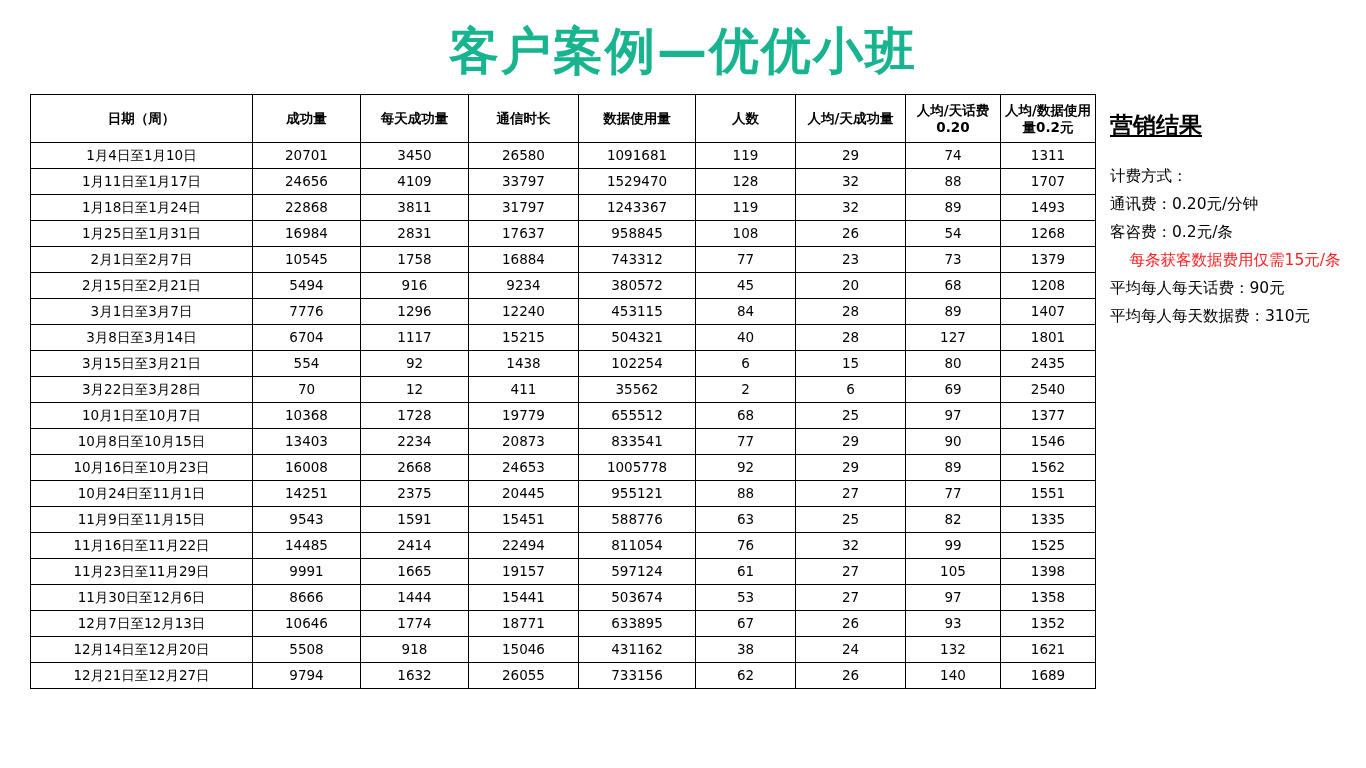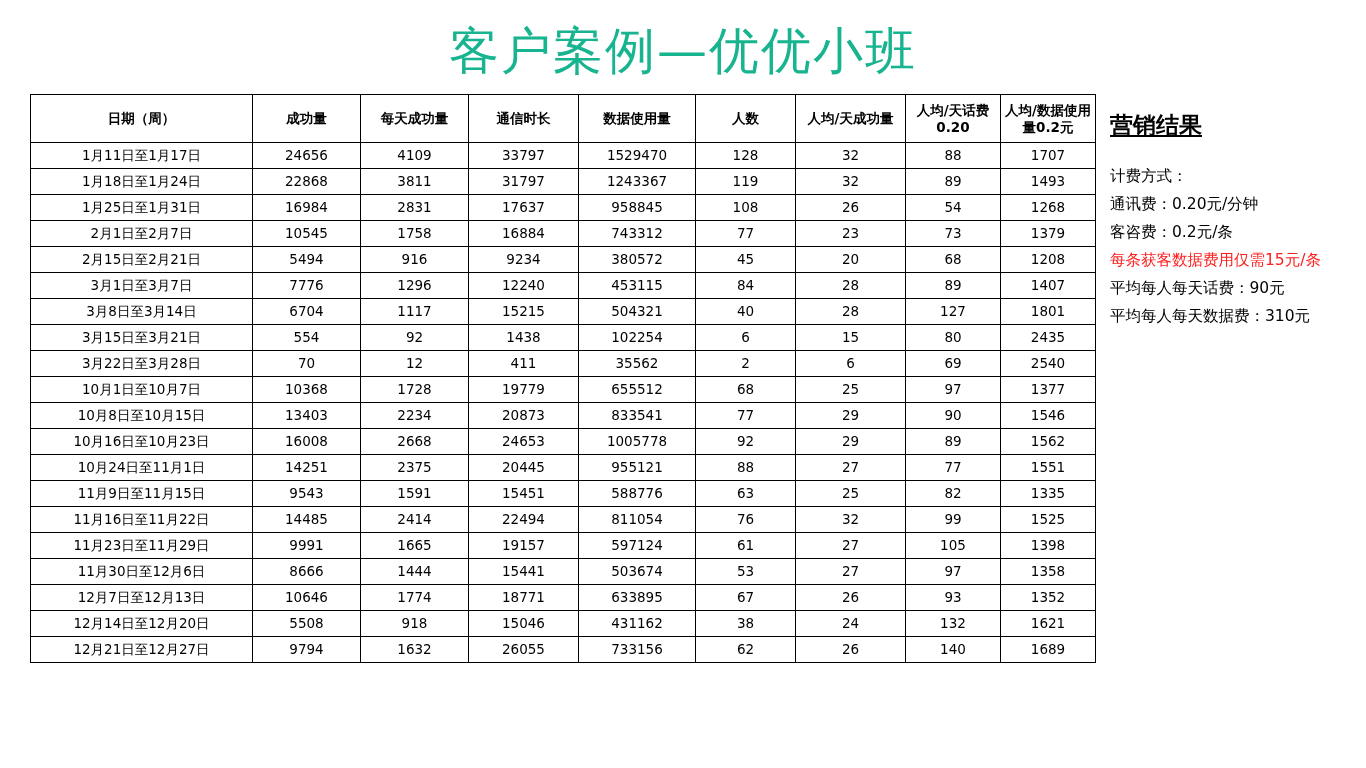--- a/index.html
+++ b/index.html
@@ -17,21 +17,21 @@
     height: 768px;
     overflow: hidden;
   }
   #title {
     position: absolute;
     top: 18px;
     left: 0;
     width: 1366px;
     text-align: center;
     font-size: 50px;
-    font-weight: normal;
+    font-weight: bold;
     color: #18b48f;
     letter-spacing: 2px;
     font-family: "DejaVu Sans", "Liberation Sans", sans-serif;
   }
   #table-wrap {
     position: absolute;
     top: 94px;
     left: 30px;
     width: 1065px;
   }
@@ -86,20 +86,21 @@
   }
   #side p {
     margin: 6px 0 6px 0;
     font-size: 15.5px;
     line-height: 22px;
     color: #000000;
     font-family: "DejaVu Sans", "Liberation Sans", sans-serif;
   }
   #side p.highlight {
     color: #ff2020;
+    text-align: center;
   }
 </style>
 </head>
 <body>
 
 <div id="page">
 
   <div id="title">客户案例—优优小班</div>
 
   <div id="table-wrap">
@@ -123,20 +124,31 @@
             <th>通信时长</th>
             <th>数据使用量</th>
             <th>人数</th>
             <th>人均/天成功量</th>
             <th>人均/天话费0.20</th>
             <th>人均/数据使用量0.2元</th>
           </tr>
       </thead>
       <tbody id="body-rows">
           <tr>
+            <td>1月4日至1月10日</td>
+            <td>20701</td>
+            <td>3450</td>
+            <td>26580</td>
+            <td>1091681</td>
+            <td>119</td>
+            <td>29</td>
+            <td>74</td>
+            <td>1311</td>
+          </tr>
+          <tr>
             <td>1月11日至1月17日</td>
             <td>24656</td>
             <td>4109</td>
             <td>33797</td>
             <td>1529470</td>
             <td>128</td>
             <td>32</td>
             <td>88</td>
             <td>1707</td>
           </tr>

